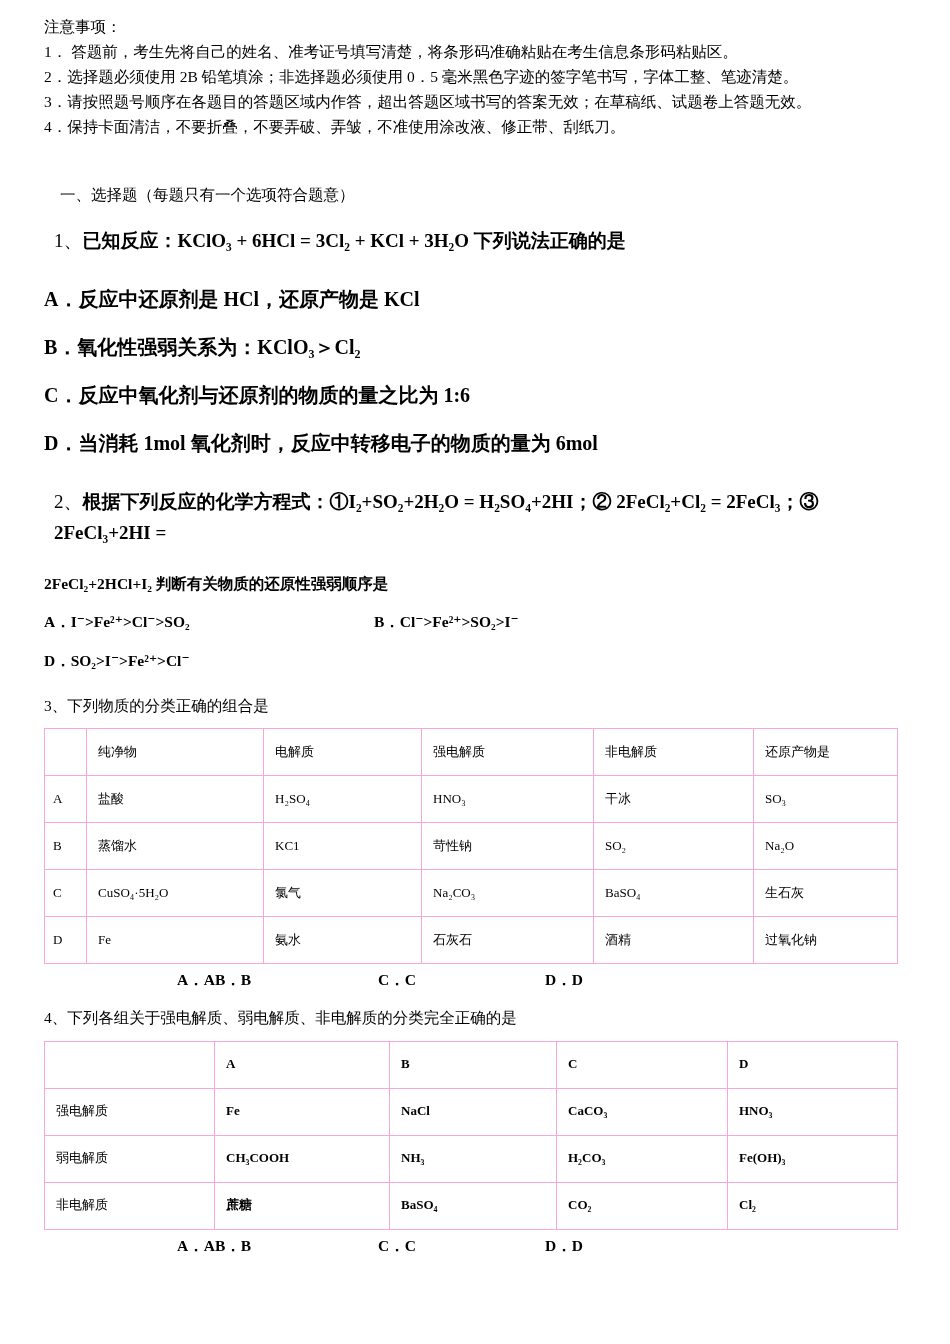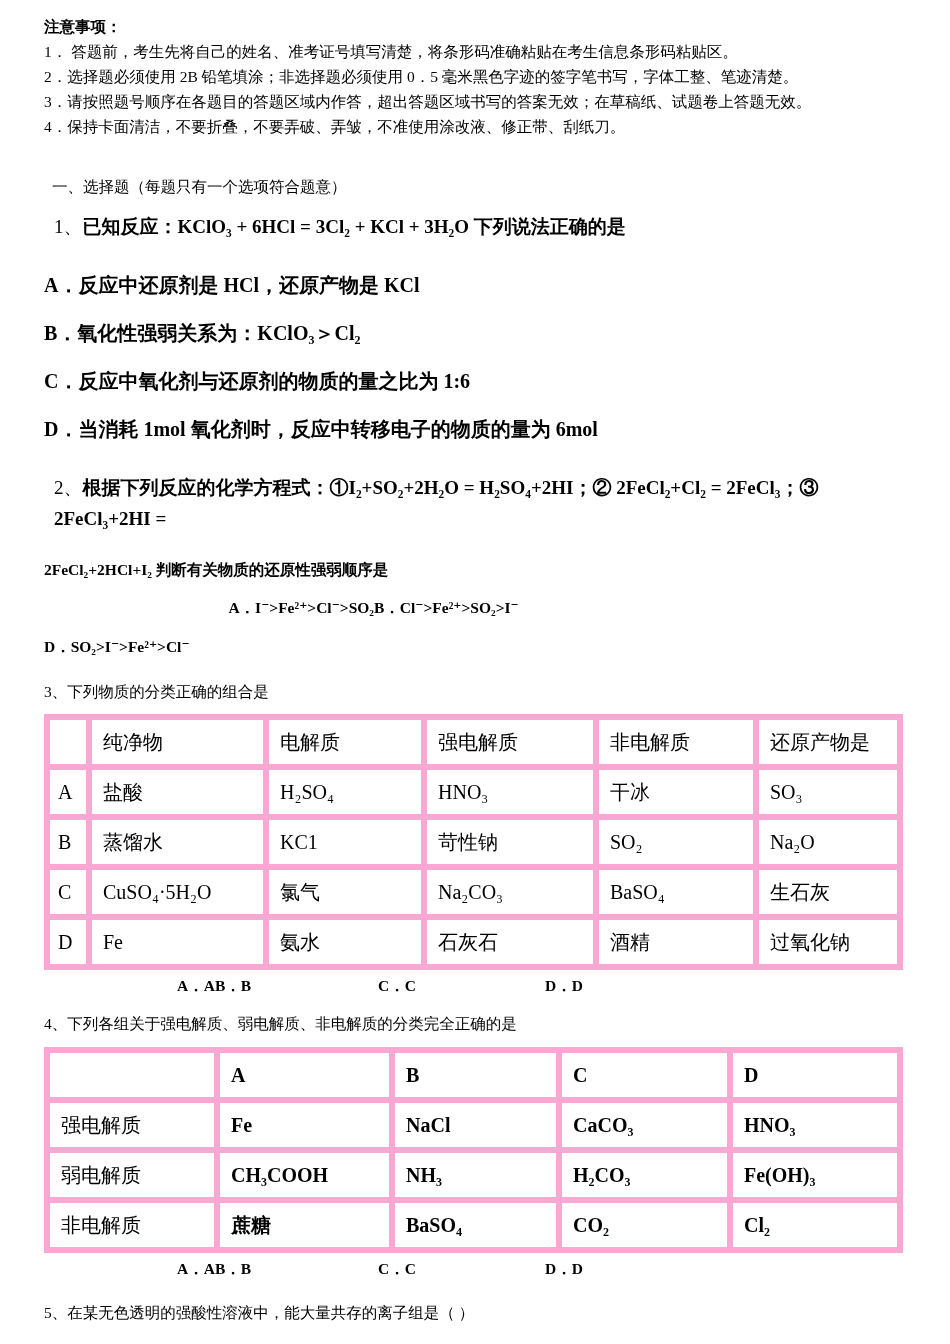--- a/index.html
+++ b/index.html
@@ -33,37 +33,37 @@
     margin: 0;
     padding-top: 104px;
     line-height: 1.35;
   }
 
   
   .notice {
     margin-top: 14px;
   }
   .notice-heading {
-    font-weight: bold;
+    font-weight: normal;
     font-size: 15.5px;
     line-height: 1.62;
     margin: 0;
   }
   .notice-item {
     font-size: 15.5px;
     line-height: 1.62;
     margin: 0;
     white-space: nowrap;
   }
 
   
   .section-heading {
     font-size: 15.5px;
     font-weight: normal;
-    margin: 8px;
+    margin: 16px;
     padding-top: 27px;
     line-height: 1.6;
   }
 
   
   .q-stem {
     font-size: 19px;
     font-weight: bold;
     line-height: 1.62;
     margin: 10px;
@@ -95,21 +95,21 @@
   }
   .opt-row {
     display: flex;
     padding-top: 14px;
   }
   .opt-row .opt-cell {
     font-size: 15.5px;
     font-weight: bold;
     line-height: 1.6;
   }
-  .opt-row .opt-cell.c1 { width: 330px; text-align: right; }
+  .opt-row .opt-cell.c1 { width: 330px; }
 
   
   .abcd-strip {
     display: flex;
     font-size: 15.5px;
     font-weight: bold;
     padding-top: 6px;
   }
   .abcd-strip span { display: block; }
   .abcd-strip .s1 { width: 171px; text-align: right; }
@@ -117,24 +117,24 @@
   .abcd-strip .s3 { width: 167px; }
 
   
   table.qtable {
     border-collapse: collapse;
     width: 853px;
     margin-top: 10px;
     table-layout: fixed;
   }
   table.qtable td {
-    border: 6px solid #f9a8d4;
+    border: 1px solid #f9a8d4;
     padding: 9px 10px 9px 11px;
     vertical-align: middle;
-    font-size: 20px;
+    font-size: 13px;
     line-height: 1.3;
     height: 47px;
     margin-left: 9px;
   }
   
   table.t1 td { font-weight: normal; }
   table.t1 col.c0 { width: 42px; }
   table.t1 col.c1 { width: 177px; }
   table.t1 col.c2 { width: 158px; }
   table.t1 col.c3 { width: 172px; }
@@ -295,17 +295,14 @@
     </table>
 
     <div class="abcd-strip">
       <span class="s1">A．A</span>
       <span class="s2">B．B</span>
       <span class="s3">C．C</span>
       <span>D．D</span>
     </div>
   </div>
 
-  <div>
-    <p class="q-stem-plain" style="padding-top:20px"><span>5、</span><span>在某无色透明的强酸性溶液中，能大量共存的离子组是（          ）</span></p>
-  </div>
 
 </div>
 
 </body></html>

